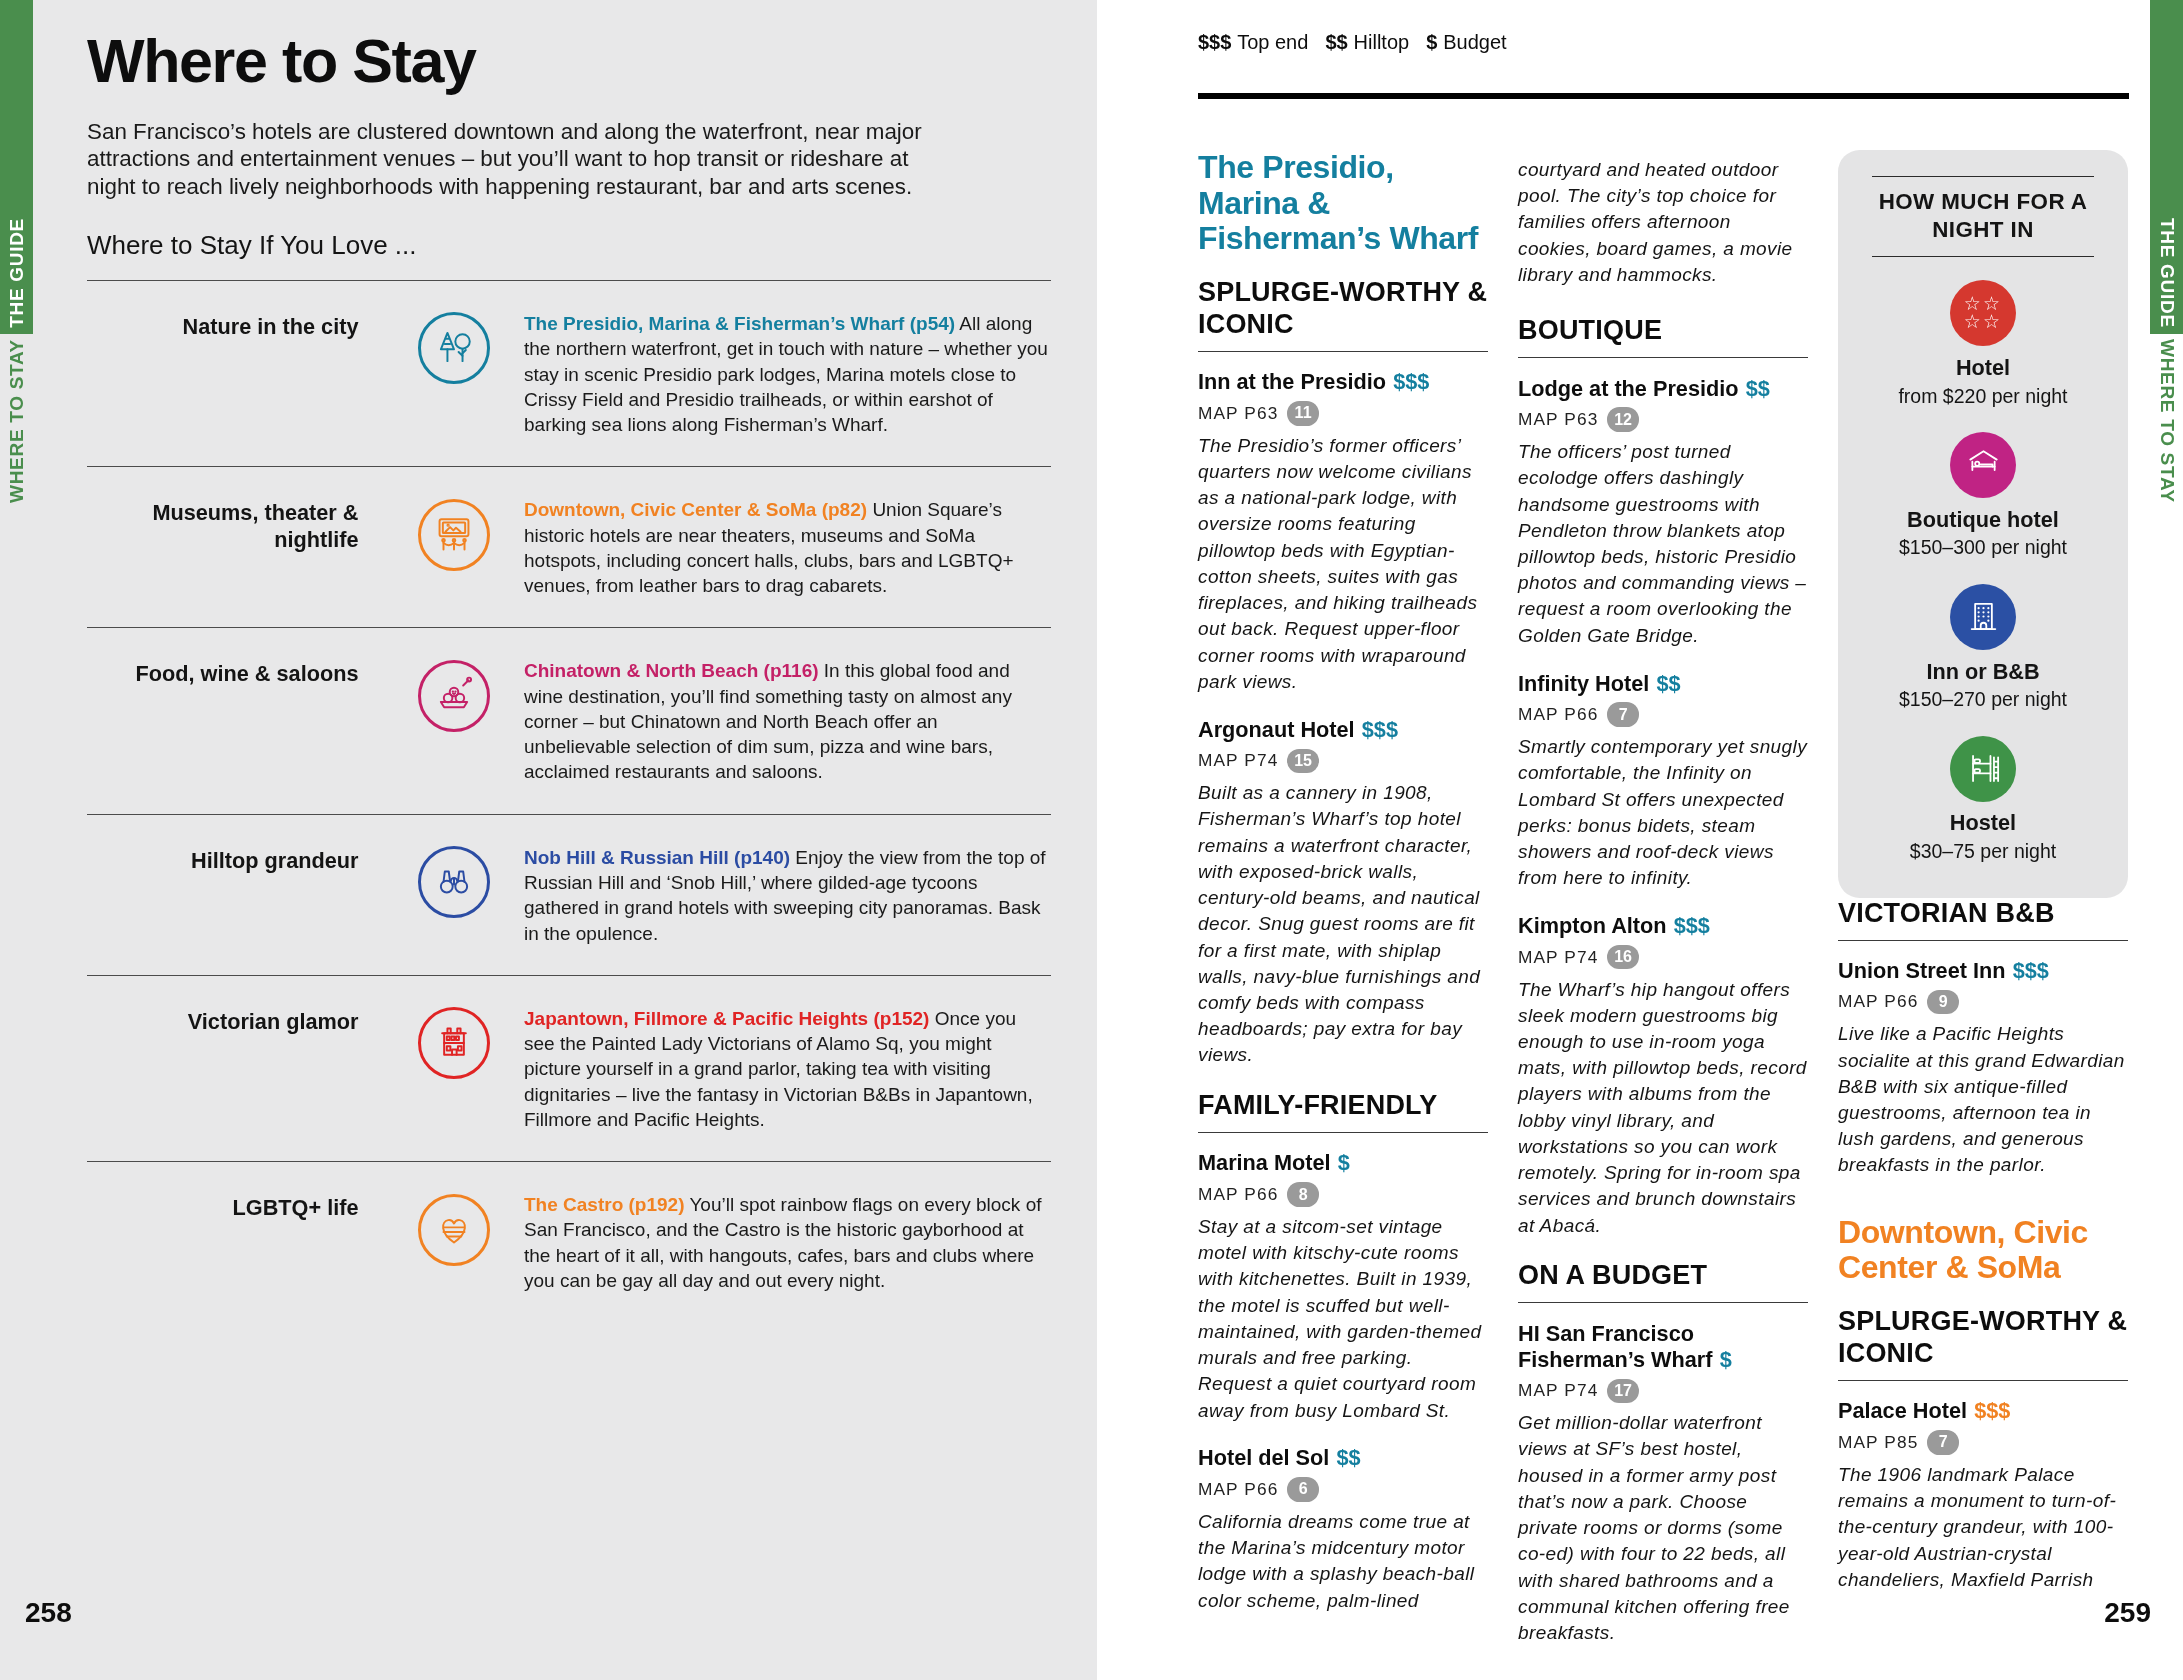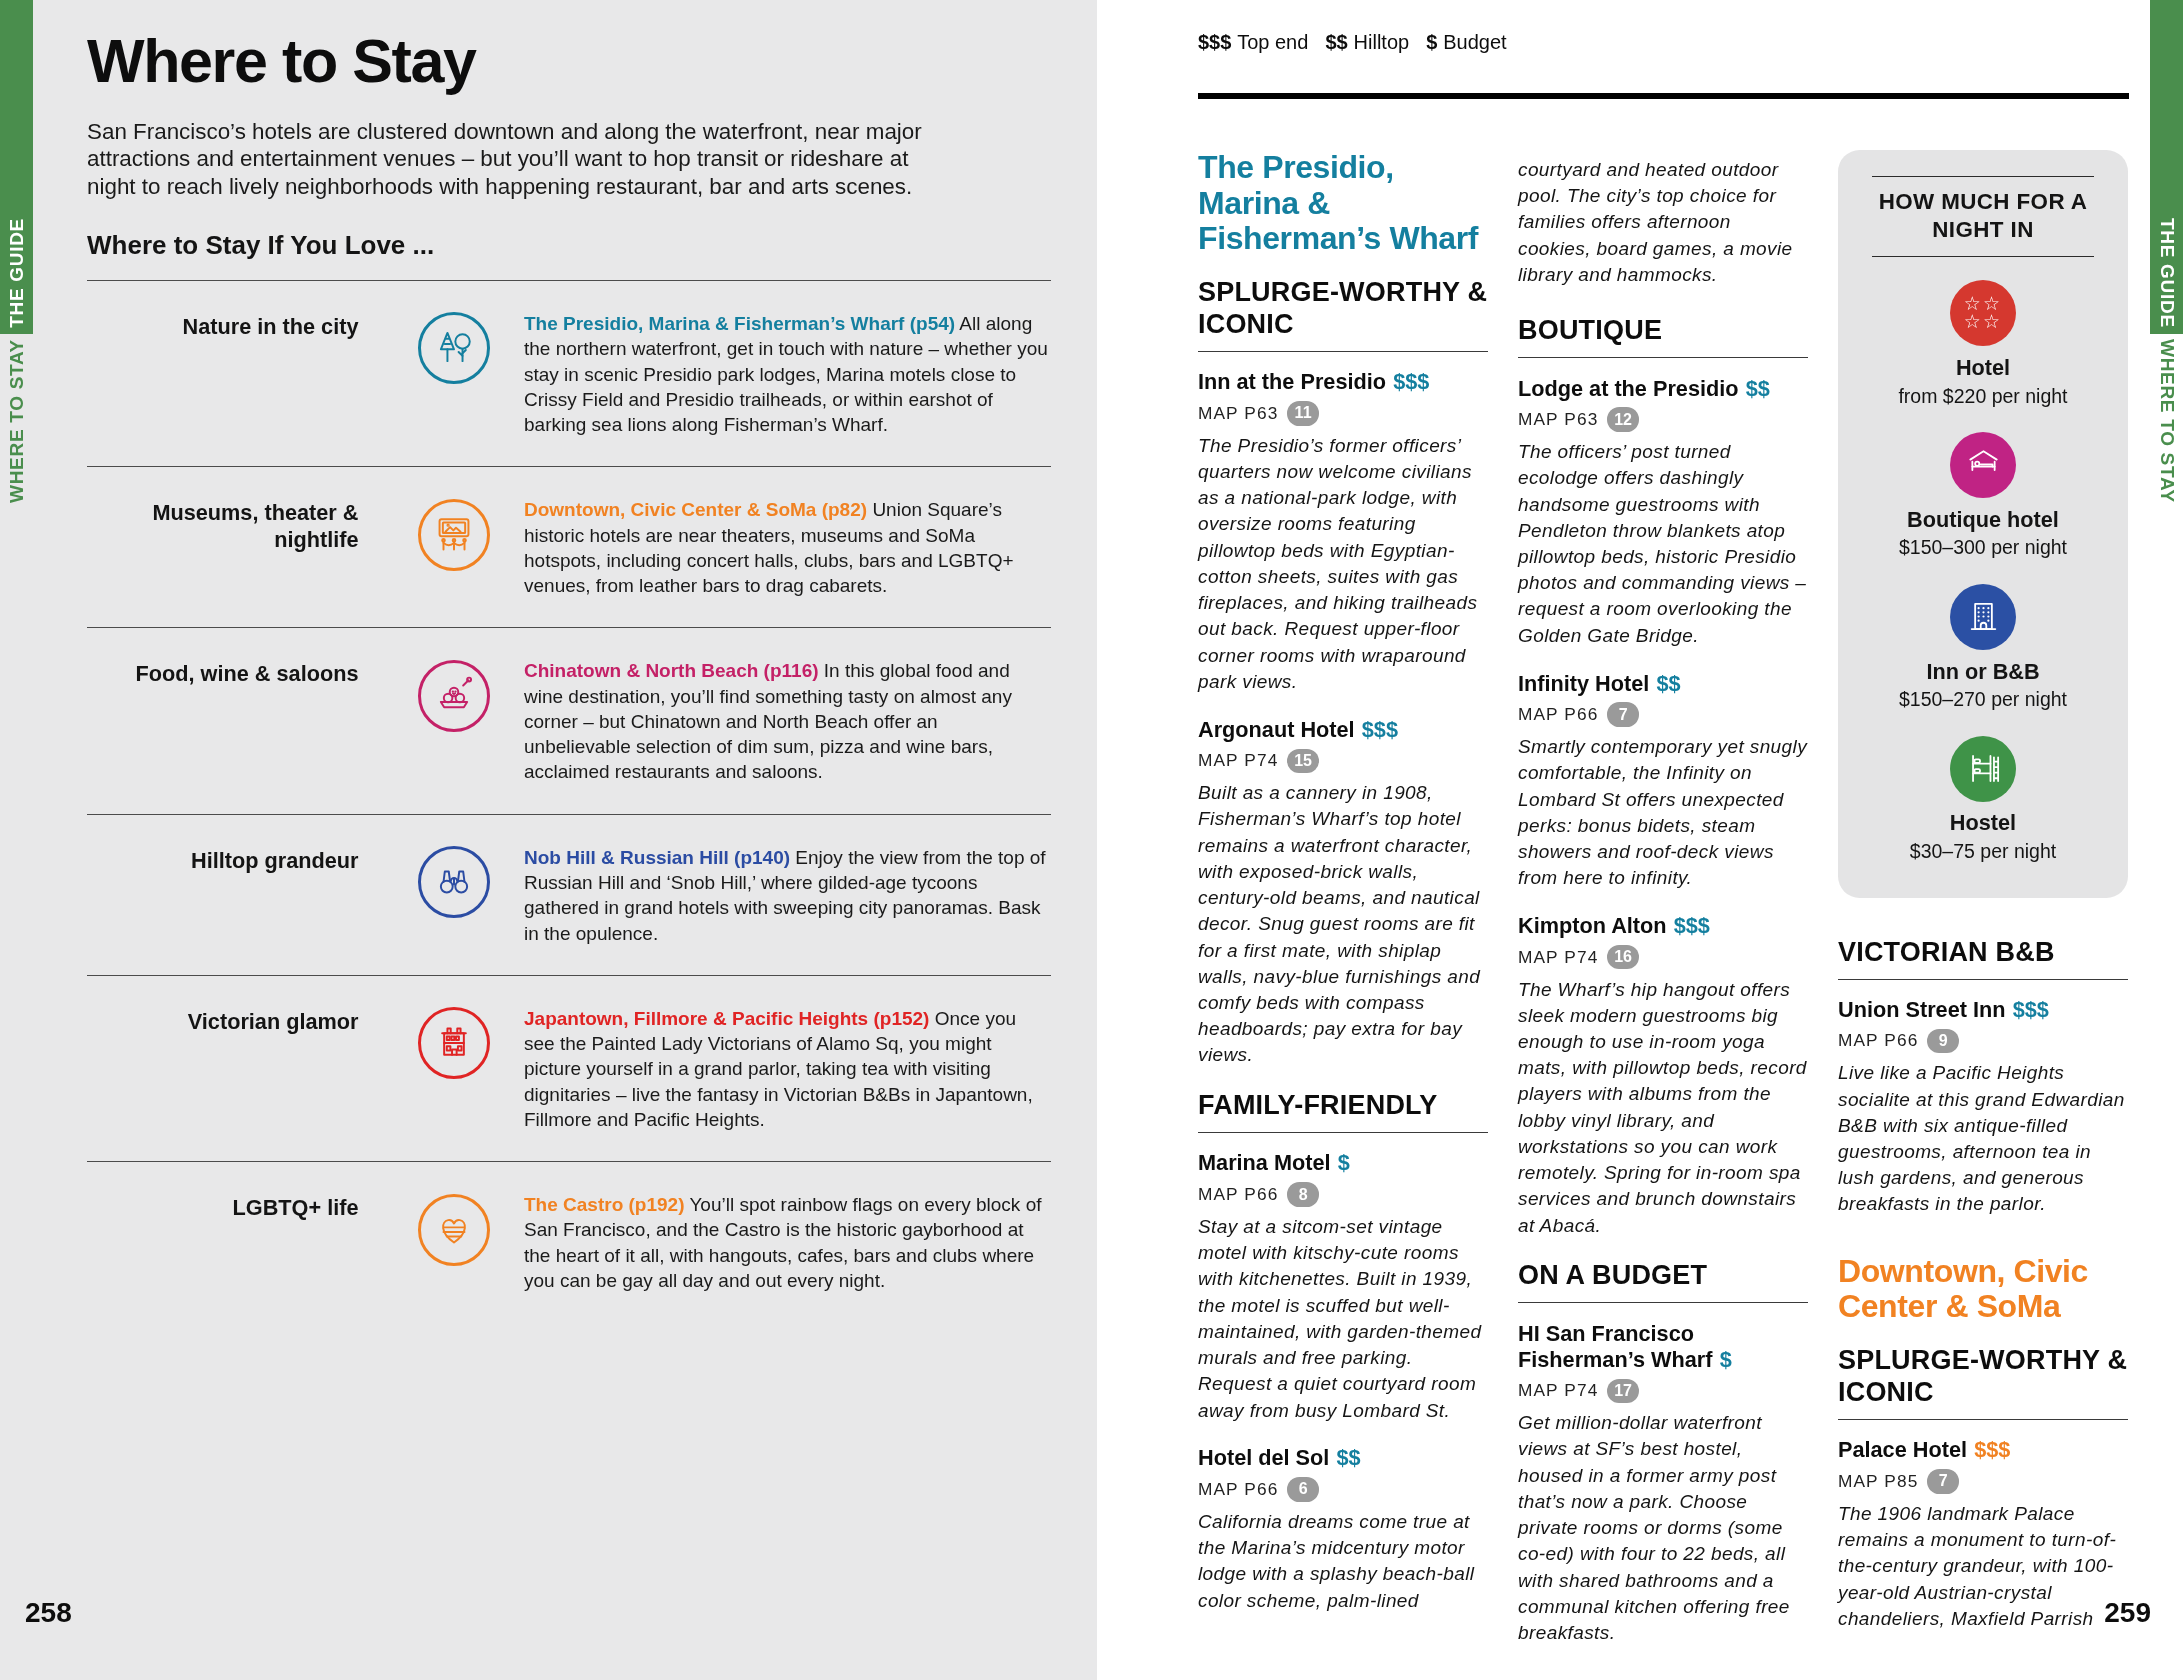--- a/index.html
+++ b/index.html
@@ -25,21 +25,21 @@
   .vtext-down { writing-mode:vertical-rl; }
   .vl-band { top:218px; color:#ffffff; }
   .vl-sect { top:339px; color:#4a8e4d; }
   .page-left  .vlabel { left:0; }
   .page-right .vlabel { right:0; }
 
   
   .lp-main { position:absolute; left:87px; top:26px; width:964px; }
   .lp-title { font-size:61px; font-weight:800; letter-spacing:-1.4px; color:#0d0d0d; }
   .lp-intro { margin-top:21.7px; width:863px; font-size:22.4px; line-height:1.24; color:#1a1a1a; }
-  .lp-subhead { margin-top:29px; font-size:26px; font-weight:700; }
+  .lp-subhead { margin-top:29px; font-size:26px; font-weight:400; }
   .lp-rows { margin-top:19px; border-top:1.4px solid #4b4b4b; }
   .row { display:grid; grid-template-columns:296px 141px 1fr; padding:30px 0 29px;
          border-bottom:1.4px solid #4b4b4b; }
   .row:last-child { border-bottom:none; }
   .row-label { text-align:right; padding-right:24.5px; padding-top:2.9px;
                font-size:21.7px; font-weight:800; line-height:1.22; }
   .row-icon { justify-self:center; width:72px; height:72px; border:3.6px solid;
               border-radius:50%; display:flex; align-items:center; justify-content:center; margin-top:1.4px; }
   .row-icon svg { display:block; }
   .row-text { font-size:19px; line-height:1.33; padding-right:2.9px; color:#1a1a1a; }
@@ -69,21 +69,21 @@
   .map-line { margin-top:5.8px; display:flex; align-items:center; gap:8.7px;
               font-size:17.3px; letter-spacing:1.1px; color:#222; }
   .badge { min-width:32px; height:24.5px; padding:0 4.3px; border-radius:12.3px; background:#9a9a9a;
            color:#fff; font-weight:800; font-size:16px; letter-spacing:0;
            display:inline-flex; align-items:center; justify-content:center; }
   .body { margin-top:7.2px; font-size:19px; line-height:1.38; letter-spacing:0.4px; color:#151515;font-style:italic; }
   .overflow { margin-bottom:27.4px; }
   .dt-title { margin-top:36px; }
 
   
-  .night-box { background:#e4e4e5; border-radius:21.7px; padding:26px 19px 33px; margin-bottom:39px; }
+  .night-box { background:#e4e4e5; border-radius:21.7px; padding:26px 19px 33px; }
   .nb-rule { border-top:1.4px solid #2b2b2b; width:88%; margin:0 auto; }
   .nb-title { font-size:22.4px; font-weight:800; text-align:center; padding:11.6px 0; letter-spacing:0.4px; line-height:1.25; }
   .nb-item { text-align:center; margin-top:23px; }
   .nb-circle { width:66px; height:66px; border-radius:50%; margin:0 auto 8.7px;
                display:flex; align-items:center; justify-content:center; color:#fff; }
   .nb-name { font-size:21.7px; font-weight:800; }
   .nb-price { font-size:19.5px; line-height:1.3; margin-top:2.9px; }
   .stars { color:#fff; font-size:19px; line-height:0.95; letter-spacing:2.2px; text-align:center; }
 </style>
 </head>

